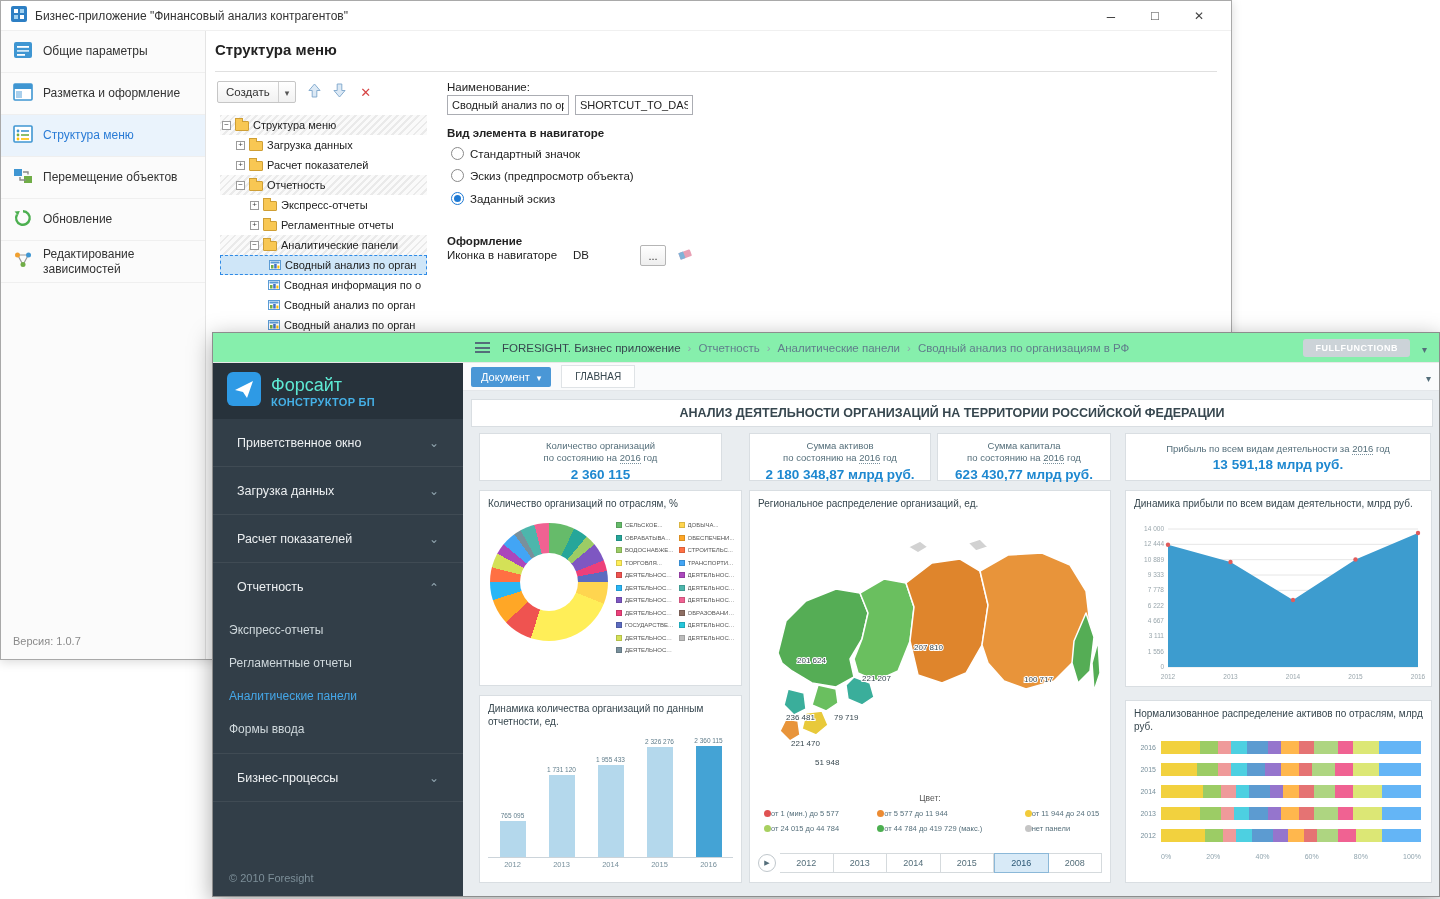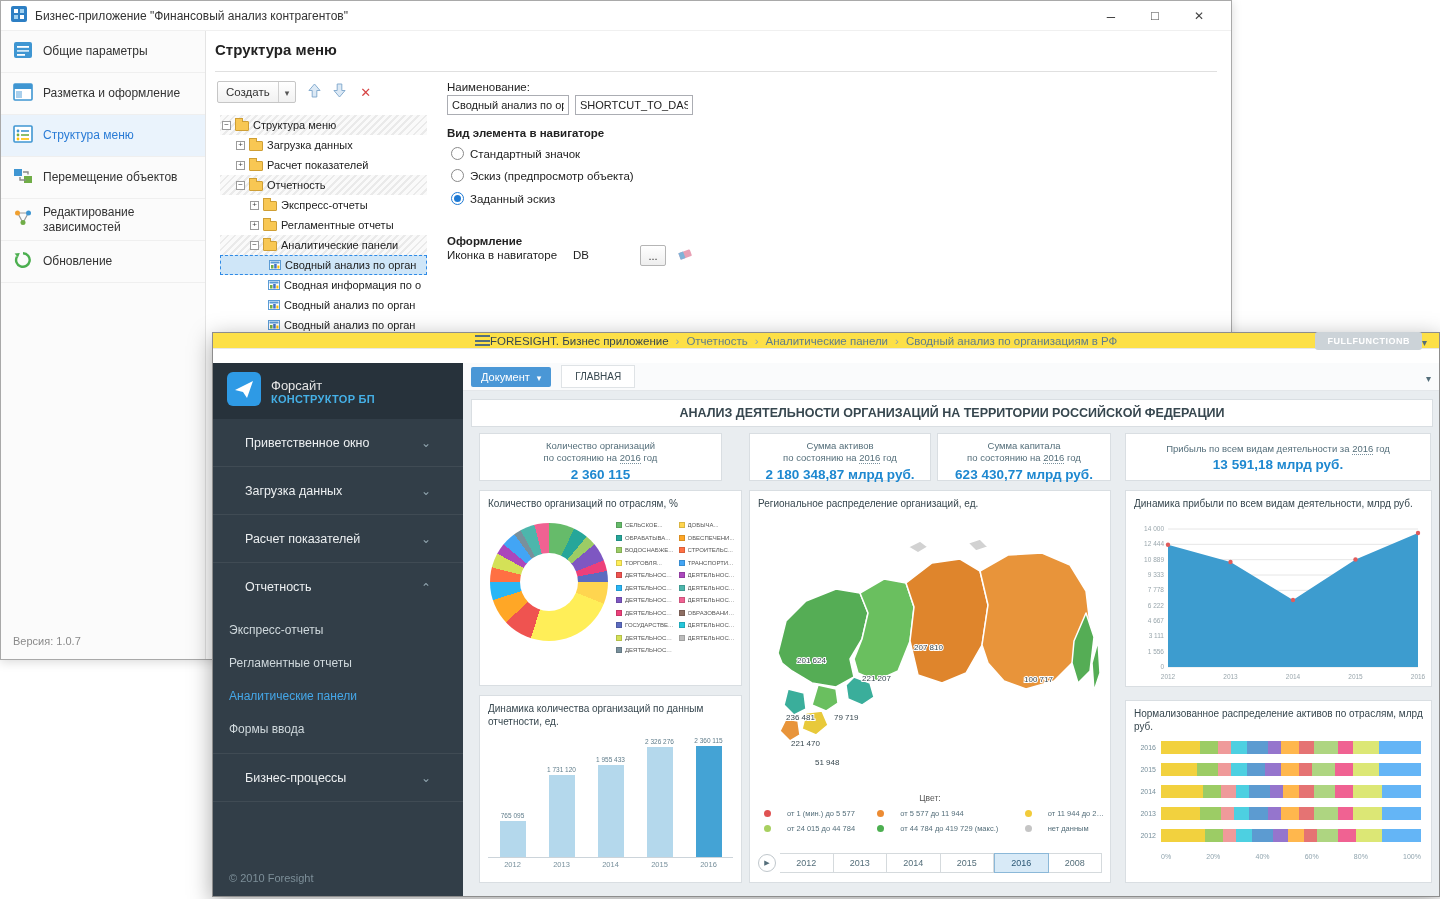--- a/index.html
+++ b/index.html
@@ -48,38 +48,38 @@
 .finput{width:122px;height:20px;border:1px solid #abadb3;font-size:11px;padding:2px 4px;font-family:inherit;color:#222}
 .fbold{font-weight:bold}
 .fradio{display:flex;align-items:center;gap:6px}
 .radio{width:13px;height:13px;border-radius:50%;border:1px solid #8a8a8a;background:#fff;flex:none}
 .radio.sel{border-color:#1f7ad4}
 .radio.sel::after{content:"";display:block;width:7px;height:7px;margin:2px;border-radius:50%;background:#1f7ad4}
 .browse{width:26px;height:21px;border:1px solid #b5b5b5;background:linear-gradient(#fff,#eee);font-size:11px;color:#333;display:flex;align-items:center;justify-content:center;border-radius:2px}
 
 
 .wwin{position:absolute;left:212px;top:332px;width:1228px;height:565px;background:#fff;border:1px solid #8d8d8d;box-shadow:0 6px 22px rgba(0,0,0,.35);z-index:10}
-.wheader{position:absolute;left:0;top:0;right:0;height:16px;background:#fde047;border-bottom:1px solid #e8e8e8;display:flex;align-items:center;padding:0 12px 0 262px}
+.wheader{position:absolute;left:0;top:0;right:0;height:30px;background:#86efac;border-bottom:1px solid #e8e8e8;display:flex;align-items:center;gap:12px;padding:0 12px 0 262px}
 .burger{width:15px;height:11px;border-top:2px solid #546e7a;border-bottom:2px solid #546e7a;position:relative;flex:none}
 .burger::after{content:"";position:absolute;left:0;top:2.5px;width:15px;height:2px;background:#546e7a}
 .crumbs{display:flex;align-items:center;font-size:11.5px;color:#607d8b;white-space:nowrap}
 .crumb:first-child{color:#37474f}
 .crumb:not(:first-child)::before{content:"›";margin:0 7px;color:#90a4ae}
 .user-pill{margin-left:auto;background:#ccd3d8;color:#fff;font-size:9px;font-weight:bold;letter-spacing:.5px;padding:4px 12px;border-radius:3px}
 .hcaret::before{content:"▾";color:#546e7a;font-size:10px}
 .wtoolbar{position:absolute;left:250px;top:30px;right:0;height:28px;background:#fafbfc;border-bottom:1px solid #e4e7ea;display:flex;align-items:center;gap:10px;padding:0 8px}
 .doc-btn{background:#4a97d6;color:#fff;font-size:11px;padding:4px 10px;border-radius:2px;display:flex;align-items:center;gap:7px}
 .doc-btn .car::before{color:#fff}
 .main-tab{background:#fff;border:1px solid #dfe3e6;font-size:10px;color:#37474f;padding:5px 13px}
 .tcaret{margin-left:auto}
 .wsidebar{position:absolute;left:0;top:30px;width:250px;bottom:0;background:#323e48}
 .brand{height:56px;background:#27323b;display:flex;align-items:center;gap:10px;padding:0 14px}
-.b1{color:#e5e5e5;font-size:13px}
+.b1{color:#5eead4;font-size:18px}
 .b2{color:#45b0e6;font-size:11px;font-weight:bold;letter-spacing:.3px}
-.witem{height:48px;display:flex;align-items:center;justify-content:space-between;padding:0 32px;color:#eceff1;font-size:12.5px;border-bottom:1px solid rgba(255,255,255,.07)}
+.witem{height:48px;display:flex;align-items:center;justify-content:space-between;padding:0 24px;color:#eceff1;font-size:12.5px;border-bottom:1px solid rgba(255,255,255,.07)}
 .wchev::before{content:"⌄";color:#8fa3ad;font-size:12px}
 .wchev.up{transform:rotate(180deg);display:inline-block}
 .wsub{padding:2px 0 8px;border-bottom:1px solid rgba(255,255,255,.07)}
 .wsubitem{height:33px;display:flex;align-items:center;padding:0 16px;color:#cfd8dc;font-size:12px}
 .wsubitem.active{color:#45a7e8}
 .wcopy{position:absolute;left:16px;bottom:12px;color:#7d8f99;font-size:11px}
 
 .dash{position:absolute;left:250px;top:58px;right:0;bottom:0;background:#e9edf0;overflow:hidden}
 .card{position:absolute;background:#fff;border:1px solid #d9dee2}
 .dash-title{left:8px;top:8px;width:962px;height:28px;display:flex;align-items:center;justify-content:center;font-size:12.5px;font-weight:bold;color:#37474f}
@@ -106,21 +106,21 @@
 .bval{font-size:6.5px;color:#607d8b;margin-bottom:2px;white-space:nowrap}
 .bbar{width:26px;background:#b4d8ec}
 .bbar.bactive{background:#44a3d5}
 .bxrow{position:absolute;left:8px;right:8px;top:164px;display:flex;justify-content:space-around}
 .bx{width:42px;text-align:center;font-size:7.5px;color:#78909c}
 .map-card{left:286px;top:99px;width:362px;height:393px}
 .mapsvg{position:absolute;left:8px;top:22px}
 .map-num{font-size:8px;fill:#37474f;paint-order:stroke;stroke:#ffffff;stroke-width:2px}
 .map-legend-title{position:absolute;left:0;right:0;top:302px;text-align:center;font-size:8.5px;color:#555}
 .map-legend{position:absolute;left:14px;right:6px;top:318px;display:grid;grid-template-columns:1fr 1.3fr .7fr;row-gap:6px}
-.mlitem{display:flex;align-items:center;gap:16px;min-width:0}
+.mlitem{display:flex;align-items:center;gap:0;min-width:0}
 .mldot{width:7px;height:7px;border-radius:50%;flex:none}
 .mltxt{font-size:7.5px;color:#546e7a;white-space:nowrap;overflow:hidden;text-overflow:ellipsis}
 .timeline{position:absolute;left:8px;right:8px;top:362px;height:20px;display:flex;align-items:center}
 .play{width:18px;height:18px;border:1px solid #c0c7cc;border-radius:50%;display:flex;align-items:center;justify-content:center;color:#546e7a;margin-right:4px;flex:none;background:#fff}
 .play::before{content:"▶";font-size:7px}
 .ycell{flex:1;height:20px;border:1px solid #d5dadd;border-left:none;display:flex;align-items:center;justify-content:center;font-size:9px;color:#546e7a;background:#fff}
 .ycell:first-of-type{border-left:1px solid #d5dadd}
 .ycell.sel{background:#d8eaf7;border:1px solid #8bb8d8;color:#2c5875}
 .area-card{left:662px;top:99px;width:307px;height:197px}
 .areasvg{position:absolute;left:4px;top:32px}
@@ -186,33 +186,33 @@
     <div class="ditem">
       <span><svg width="20" height="20" viewBox="0 0 20 20">
             <rect x="1" y="3" width="8" height="7" fill="#3f96d2"></rect>
             <rect x="11" y="10" width="8" height="7" fill="#70ad47"></rect>
             <path d="M10 6 L15 6 L15 8.5 M13 14 L7 14 L7 11" stroke="#8a8a8a" fill="none" stroke-width="1.4"></path>
           </svg></span>
       <span>Перемещение объектов</span>
     </div>
     <div class="ditem">
       <span><svg width="20" height="20" viewBox="0 0 20 20">
+            <path d="M10 3.2 a6.8 6.8 0 1 1 -6 3.4" fill="none" stroke="#4caf50" stroke-width="2.4"></path>
+            <path d="M1.6 3.6 L5 7.4 L6.8 3 Z" fill="#4caf50"></path>
+          </svg></span>
+      <span>Обновление</span>
+    </div>
+    <div class="ditem">
+      <span><svg width="20" height="20" viewBox="0 0 20 20">
             <path d="M5.5 6.5 L9 13 M14.5 6.5 L11 13 M6.5 5 L13.5 5" stroke="#9a9a9a" stroke-width="1.2" fill="none"></path>
             <circle cx="4.5" cy="5" r="2.5" fill="#f0a030"></circle>
             <circle cx="15.5" cy="5" r="2.5" fill="#3f96d2"></circle>
             <circle cx="10" cy="14.5" r="2.5" fill="#70ad47"></circle>
           </svg></span>
       <span>Редактирование зависимостей</span>
-    </div>
-    <div class="ditem">
-      <span><svg width="20" height="20" viewBox="0 0 20 20">
-            <path d="M10 3.2 a6.8 6.8 0 1 1 -6 3.4" fill="none" stroke="#4caf50" stroke-width="2.4"></path>
-            <path d="M1.6 3.6 L5 7.4 L6.8 3 Z" fill="#4caf50"></path>
-          </svg></span>
-      <span>Обновление</span>
     </div>
     <div class="dversion">Версия: 1.0.7</div>
   </div>
 
   <div class="dmain">
     <div class="dtitle">Структура меню</div>
     <div class="dhr"></div>
 
     <div class="dtoolbar">
       <div class="create-btn">
@@ -616,21 +616,21 @@
           <div class="mlitem">
             <span class="mldot" style="background: rgb(168, 208, 96);"></span>
             <span class="mltxt">от 24 015 до 44 784</span>
           </div>
           <div class="mlitem">
             <span class="mldot" style="background: rgb(76, 175, 80);"></span>
             <span class="mltxt">от 44 784 до 419 729 (макс.)</span>
           </div>
           <div class="mlitem">
             <span class="mldot" style="background: rgb(197, 197, 197);"></span>
-            <span class="mltxt">нет данным</span>
+            <span class="mltxt">нет панели</span>
           </div>
         </div>
       <div class="timeline">
         <span class="play"></span>
         <span class="ycell">2012</span>
         <span class="ycell">2013</span>
         <span class="ycell">2014</span>
         <span class="ycell">2015</span>
         <span class="ycell sel">2016</span>
         <span class="ycell">2008</span>

